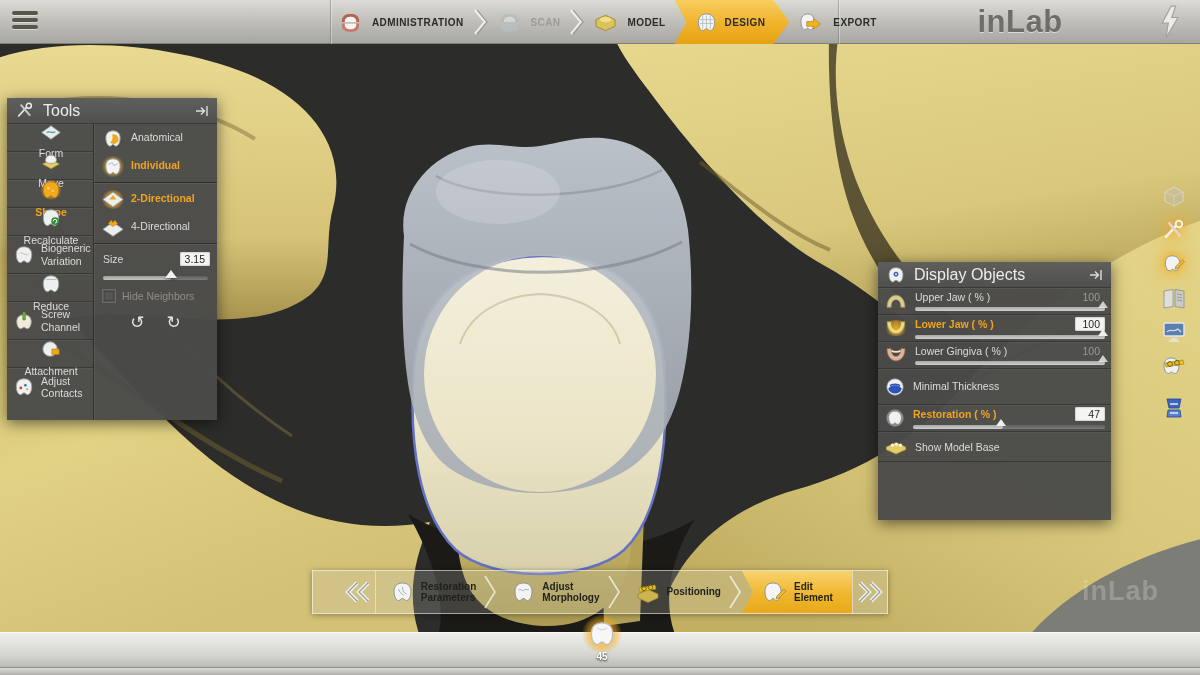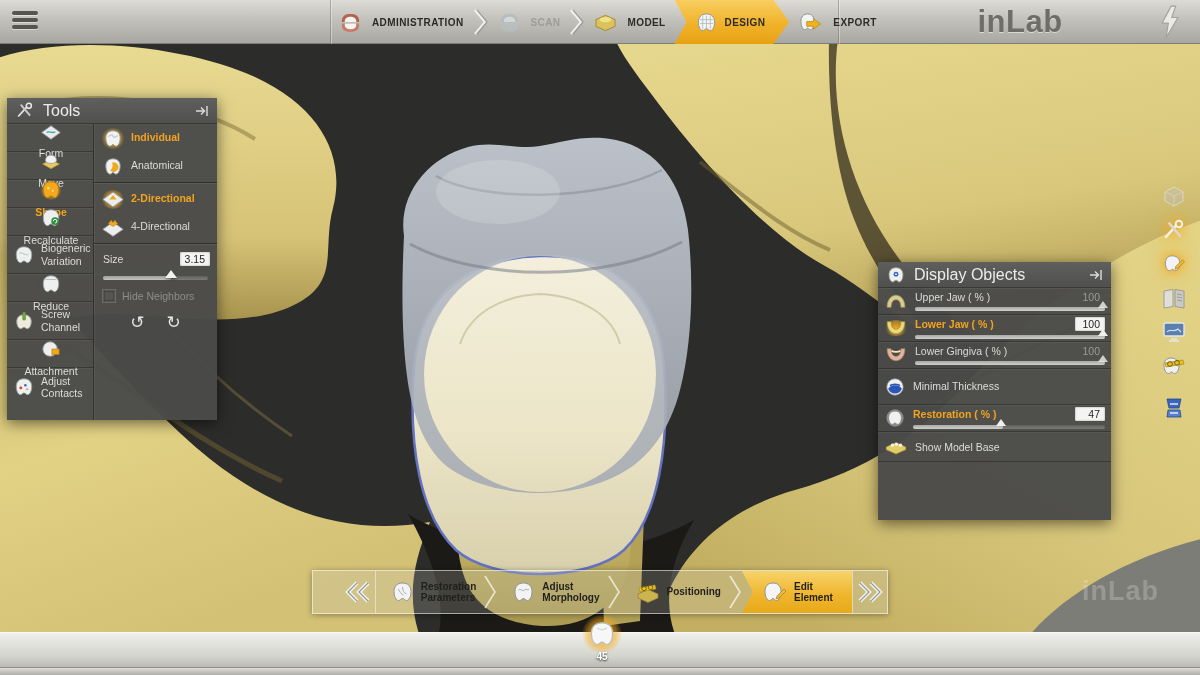--- a/index.html
+++ b/index.html
@@ -383,37 +383,37 @@
                 <circle cx="8.5" cy="12" r="1.6" fill="#d2452f"></circle>
                 <circle cx="13.5" cy="9" r="1.4" fill="#3a64c4"></circle>
                 <circle cx="15.5" cy="13.5" r="1.2" fill="#e0a020"></circle>
               </svg>
           </span>
           <span class="lbl">Adjust Contacts</span>
         </div>
       </div>
 
       <div class="t-right">
+        <div class="r-row">
+          <span class="ic">
+            <svg width="24" height="21" viewBox="0 0 24 22">
+                <path d="M12 3 C7 3 4.5 6 4.5 10.5 C4.5 15 6.5 19 9 19 C10.7 19 10.7 17.3 12 17.3 C13.3 17.3 13.3 19 15 19 C17.5 19 19.5 15 19.5 10.5 C19.5 6 17 3 12 3 Z" fill="#f0f1f0" stroke="#93999c" stroke-width="1"></path>
+                <path d="M11 7 A5 5 0 1 1 9 15 A7 7 0 0 0 11 7 Z" fill="#f0a81c"></path>
+              </svg>
+          </span>
+          <span class="lbl">Anatomical</span>
+        </div>
         <div class="r-row active">
           <span class="ic halo">
             <svg width="24" height="21" viewBox="0 0 24 22">
                 <path d="M12 3 C7 3 4.5 6 4.5 10.5 C4.5 15 6.5 19 9 19 C10.7 19 10.7 17.3 12 17.3 C13.3 17.3 13.3 19 15 19 C17.5 19 19.5 15 19.5 10.5 C19.5 6 17 3 12 3 Z" fill="#f2f3f2" stroke="#93999c" stroke-width="1"></path>
                 <path d="M7 9 L11 7 L13 10 L17 8" stroke="#c2c8cb" stroke-width="1.2" fill="none"></path>
               </svg>
           </span>
           <span class="lbl">Individual</span>
-        </div>
-        <div class="r-row">
-          <span class="ic">
-            <svg width="24" height="21" viewBox="0 0 24 22">
-                <path d="M12 3 C7 3 4.5 6 4.5 10.5 C4.5 15 6.5 19 9 19 C10.7 19 10.7 17.3 12 17.3 C13.3 17.3 13.3 19 15 19 C17.5 19 19.5 15 19.5 10.5 C19.5 6 17 3 12 3 Z" fill="#f0f1f0" stroke="#93999c" stroke-width="1"></path>
-                <path d="M11 7 A5 5 0 1 1 9 15 A7 7 0 0 0 11 7 Z" fill="#f0a81c"></path>
-              </svg>
-          </span>
-          <span class="lbl">Anatomical</span>
         </div>
         <div class="sec-div"></div>
         <div class="r-row active">
           <span class="ic halo">
             <svg width="24" height="19" viewBox="0 0 26 20">
                 <path d="M13 2 L24 10 L13 18 L2 10 Z" fill="#eceeed" stroke="#93999c" stroke-width="1"></path>
                 <path d="M9 10 L13 5 L17 10 Z" fill="#f0a81c"></path>
               </svg>
           </span>
           <span class="lbl">2-Directional</span>

